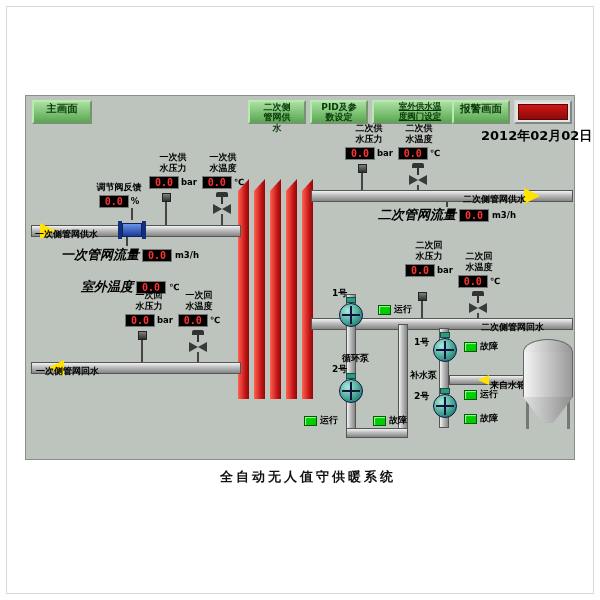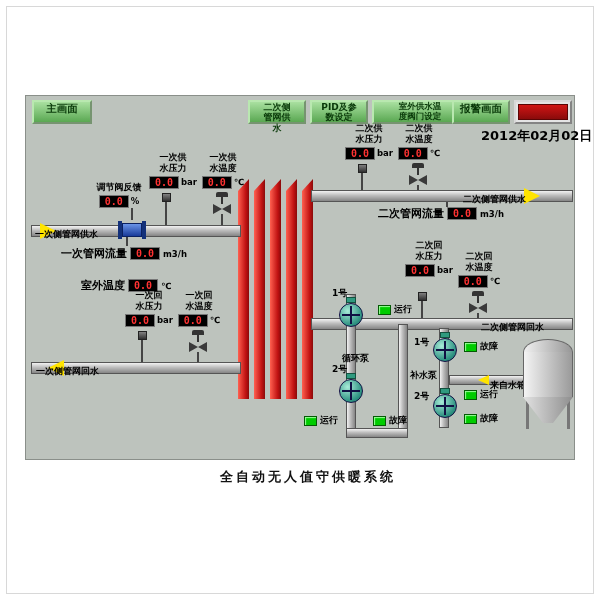--- a/index.html
+++ b/index.html
@@ -40,21 +40,21 @@
   
   .gv { position:absolute; width:46px; text-align:center; }
   .gv .glabel { font-size:9px; font-weight:bold; line-height:1.2; word-break:break-all; width:30px; margin:0 auto; }
   .gv .glabel.one-line { width:auto; white-space:nowrap; }
   .grow { display:flex; align-items:center; justify-content:center; gap:2px; margin-top:2px; }
   .gdisp { display:inline-block; min-width:30px; height:13px; background:#000; color:#ff3232;
            font-family:"DejaVu Sans Mono",monospace; font-size:10px; font-weight:bold; line-height:11px;
            text-align:center; border:1px solid #777; box-shadow:inset 1px 1px 2px #000; }
   .gunit { font-size:8.5px; font-weight:bold; }
   .gh { position:absolute; display:flex; align-items:center; gap:3px; }
-  .gh .glabel { font-size:11px; font-weight:bold; white-space:nowrap; }
+  .gh .glabel { font-size:13px; font-weight:bold; white-space:nowrap;font-style:italic; }
 
   .line { position:absolute; width:2px; background:#444; }
   .shead { position:absolute; width:9px; height:9px; background:linear-gradient(#808080,#303030); border:1px solid #222; }
 
   .mvalve { position:absolute; width:20px; height:22px; }
   .mvalve .cap { position:absolute; left:4px; top:0; width:12px; height:5px; background:#333; border-radius:2px 2px 0 0; }
   .mvalve .vstem { position:absolute; left:9px; top:5px; width:2px; height:7px; background:#333; }
   .mvalve .tl { position:absolute; top:12px; left:1px; width:0; height:0; border-top:5px solid transparent; border-bottom:5px solid transparent; border-left:9px solid #3a3a3a; }
   .mvalve .tr { position:absolute; top:12px; right:1px; width:0; height:0; border-top:5px solid transparent; border-bottom:5px solid transparent; border-right:9px solid #3a3a3a; }
 
@@ -99,21 +99,21 @@
 
     <div class="tb big" style="left:6px;width:60px;">
       <span class="tbl">主画面</span>
     </div>
     <div class="tb small" style="left:222px;width:58px;font-size:9px;">
       <span class="tbl" style="max-width:28px;">二次侧管网供水</span>
     </div>
     <div class="tb small" style="left:284px;width:58px;font-size:9px;">
       <span class="tbl" style="max-width:38px;">PID及参数设定</span>
     </div>
-    <div class="tb small" style="left:346px;width:96px;">
+    <div class="tb small" style="left:346px;width:96px;text-decoration:underline;">
       <span class="tbl" style="max-width:44px;">室外供水温度阀门设定</span>
     </div>
     <div class="tb big" style="left:426px;width:58px;">
       <span class="tbl">报警画面</span>
     </div>
     <div class="alarmframe" style="left:488px;width:58px;">
       <div class="alarminner"></div>
     </div>
 
     <div class="date">2012年02月02日</div>

